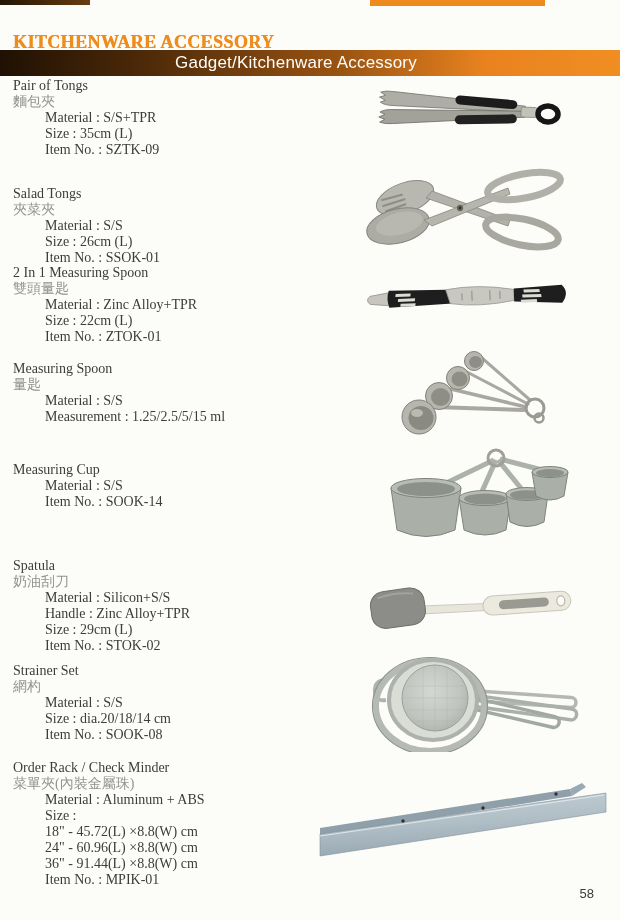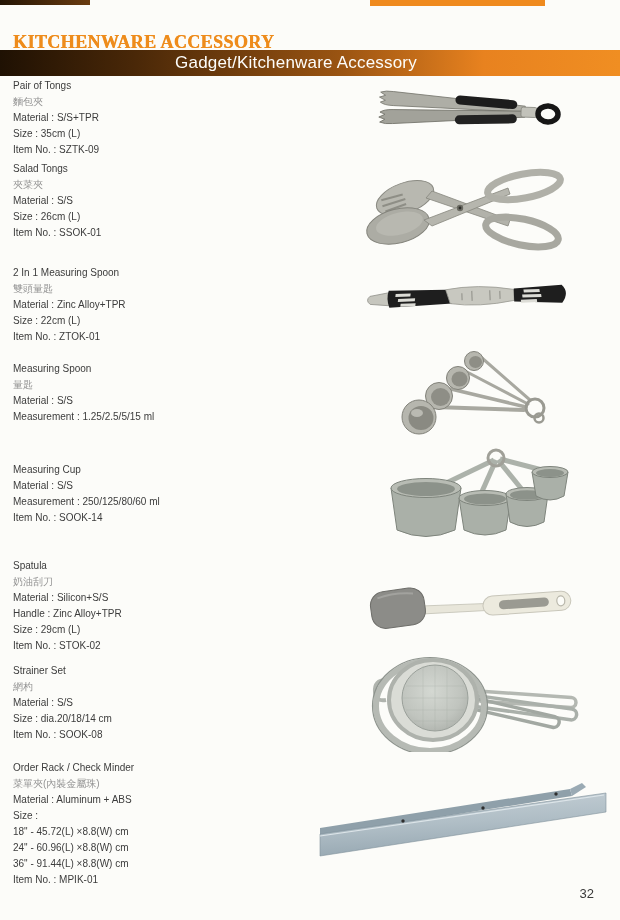--- a/index.html
+++ b/index.html
@@ -17,24 +17,24 @@
   .header-bar{position:absolute;left:0;top:17px;width:620px;height:26px;
     background:linear-gradient(90deg,#1f1103 0%,#4a2808 22%,#9a5412 55%,#e8821f 78%,#f08e22 100%);
     display:flex;align-items:center;justify-content:center;margin-top:33px;}
   .header-bar .htitle{color:#fdfdfb;font-size:17px;letter-spacing:.2px;padding-right:28px;}
   .section-title{position:absolute;left:13px;top:32px;
     font-family:"Liberation Serif","DejaVu Serif",serif;
     font-weight:900;font-size:18px;letter-spacing:.4px;color:#ee8c1c;
     text-shadow:.4px 0 0 #ee8c1c;}
   
   .pinfo{position:absolute;left:13px;width:310px;}
-  .pline{font-size:10px;line-height:16px;white-space:pre;}
+  .pline{font-size:14px;line-height:16px;white-space:pre;font-family:Liberation Serif, serif;}
   .ptitle{color:#3c3c3c;}
   .pcn{color:#929292;}
-  .pspec{color:#3c3c3c;}
+  .pspec{color:#3c3c3c;margin-left:32px;}
   
   .pimg{position:absolute;}
   .pagenum{position:absolute;right:26px;top:886px;font-size:13px;color:#3a3a3a;}
 </style>
 </head>
 <body>
 
 <div class="page">
 
   <div class="mini-bar-left"></div>
@@ -57,21 +57,21 @@
         <path d="M30,6 L162,16 L162,22 L30,20 Q21,20 17,17 L22,15 L16,12 L22,10 L17,7 Q22,5 30,6 Z" fill="#aeaea6" stroke="#72726a" stroke-width="0.8"></path>
         <path d="M30,38 L162,27 L162,21 L30,24 Q21,24 17,27 L22,29 L16,32 L22,34 L17,37 Q22,39 30,38 Z" fill="#a2a29a" stroke="#6c6c64" stroke-width="0.8"></path>
         <rect x="92" y="9" width="62" height="9" rx="4.5" fill="#1c1c1c" transform="rotate(3 123 13)"></rect>
         <rect x="92" y="26" width="62" height="9" rx="4.5" fill="#222" transform="rotate(-3 123 30)"></rect>
         <rect x="158" y="17" width="16" height="10" rx="2" fill="#c2c2ba" stroke="#84847c" stroke-width="0.8"></rect>
         <ellipse cx="185" cy="23" rx="10" ry="8" fill="none" stroke="#161616" stroke-width="5.5"></ellipse>
       </g>
     </svg>
   </div>
 
-  <div class="pinfo" style="top:161px">
+  <div class="pinfo" style="top:186px">
     <div class="pline ptitle">Salad Tongs</div>
     <div class="pline pcn">夾菜夾</div>
     <div class="pline pspec">Material : S/S</div>
     <div class="pline pspec">Size : 26cm (L)</div>
     <div class="pline pspec">Item No. : SSOK-01</div>
   </div>
   <div class="pimg" style="left:360px;top:166px">
     <svg width="210" height="88" viewBox="0 0 210 88">
       <g transform="rotate(-20 45 32)">
         <ellipse cx="45" cy="32" rx="30" ry="15" fill="#b8b8b0" stroke="#8a8a82" stroke-width="1"></ellipse>
@@ -144,21 +144,20 @@
         <circle cx="21" cy="73" r="17" fill="#b6b6ae" stroke="#82827a" stroke-width="1"></circle>
         <ellipse cx="23" cy="74" rx="12.5" ry="12" fill="#8a8a82"></ellipse>
         <ellipse cx="19" cy="69" rx="6" ry="4" fill="#c6c6be" opacity="0.8"></ellipse>
       </g>
     </svg>
   </div>
 
   <div class="pinfo" style="top:462px">
     <div class="pline ptitle">Measuring Cup</div>
     <div class="pline pspec">Material : S/S</div>
-    <div class="pline pspec">Measurement : 250/125/80/60 ml</div>
     <div class="pline pspec">Item No. : SOOK-14</div>
   </div>
   <div class="pimg" style="left:378px;top:446px">
     <svg width="192" height="102" viewBox="0 0 192 102">
       <line x1="116" y1="14" x2="62" y2="40" stroke="#acb2aa" stroke-width="5"></line>
       <line x1="118" y1="14" x2="102" y2="50" stroke="#acb2aa" stroke-width="5"></line>
       <line x1="120" y1="14" x2="146" y2="46" stroke="#acb2aa" stroke-width="5"></line>
       <line x1="122" y1="13" x2="168" y2="25" stroke="#acb2aa" stroke-width="5"></line>
       <circle cx="118" cy="12" r="8" fill="none" stroke="#a0a098" stroke-width="3"></circle>
 
@@ -265,14 +264,14 @@
       <polygon points="2,58 252,19 254,26 2,66" fill="#8fa0aa"></polygon>
       <polygon points="252,19 264,13 268,17 254,26" fill="#9aaab4"></polygon>
       <polygon points="2,64 288,23 288,42 2,86" fill="url(#rackGrad)" stroke="#7f909a" stroke-width="0.6"></polygon>
       <line x1="2" y1="66" x2="286" y2="25" stroke="#dde5e9" stroke-width="1.2"></line>
       <circle cx="85" cy="51" r="1.7" fill="#2e2e2e"></circle>
       <circle cx="165" cy="38" r="1.7" fill="#2e2e2e"></circle>
       <circle cx="238" cy="24" r="1.7" fill="#2e2e2e"></circle>
     </svg>
   </div>
 
-  <div class="pagenum">32</div>
+  <div class="pagenum">58</div>
 </div>
 
 </body></html>

